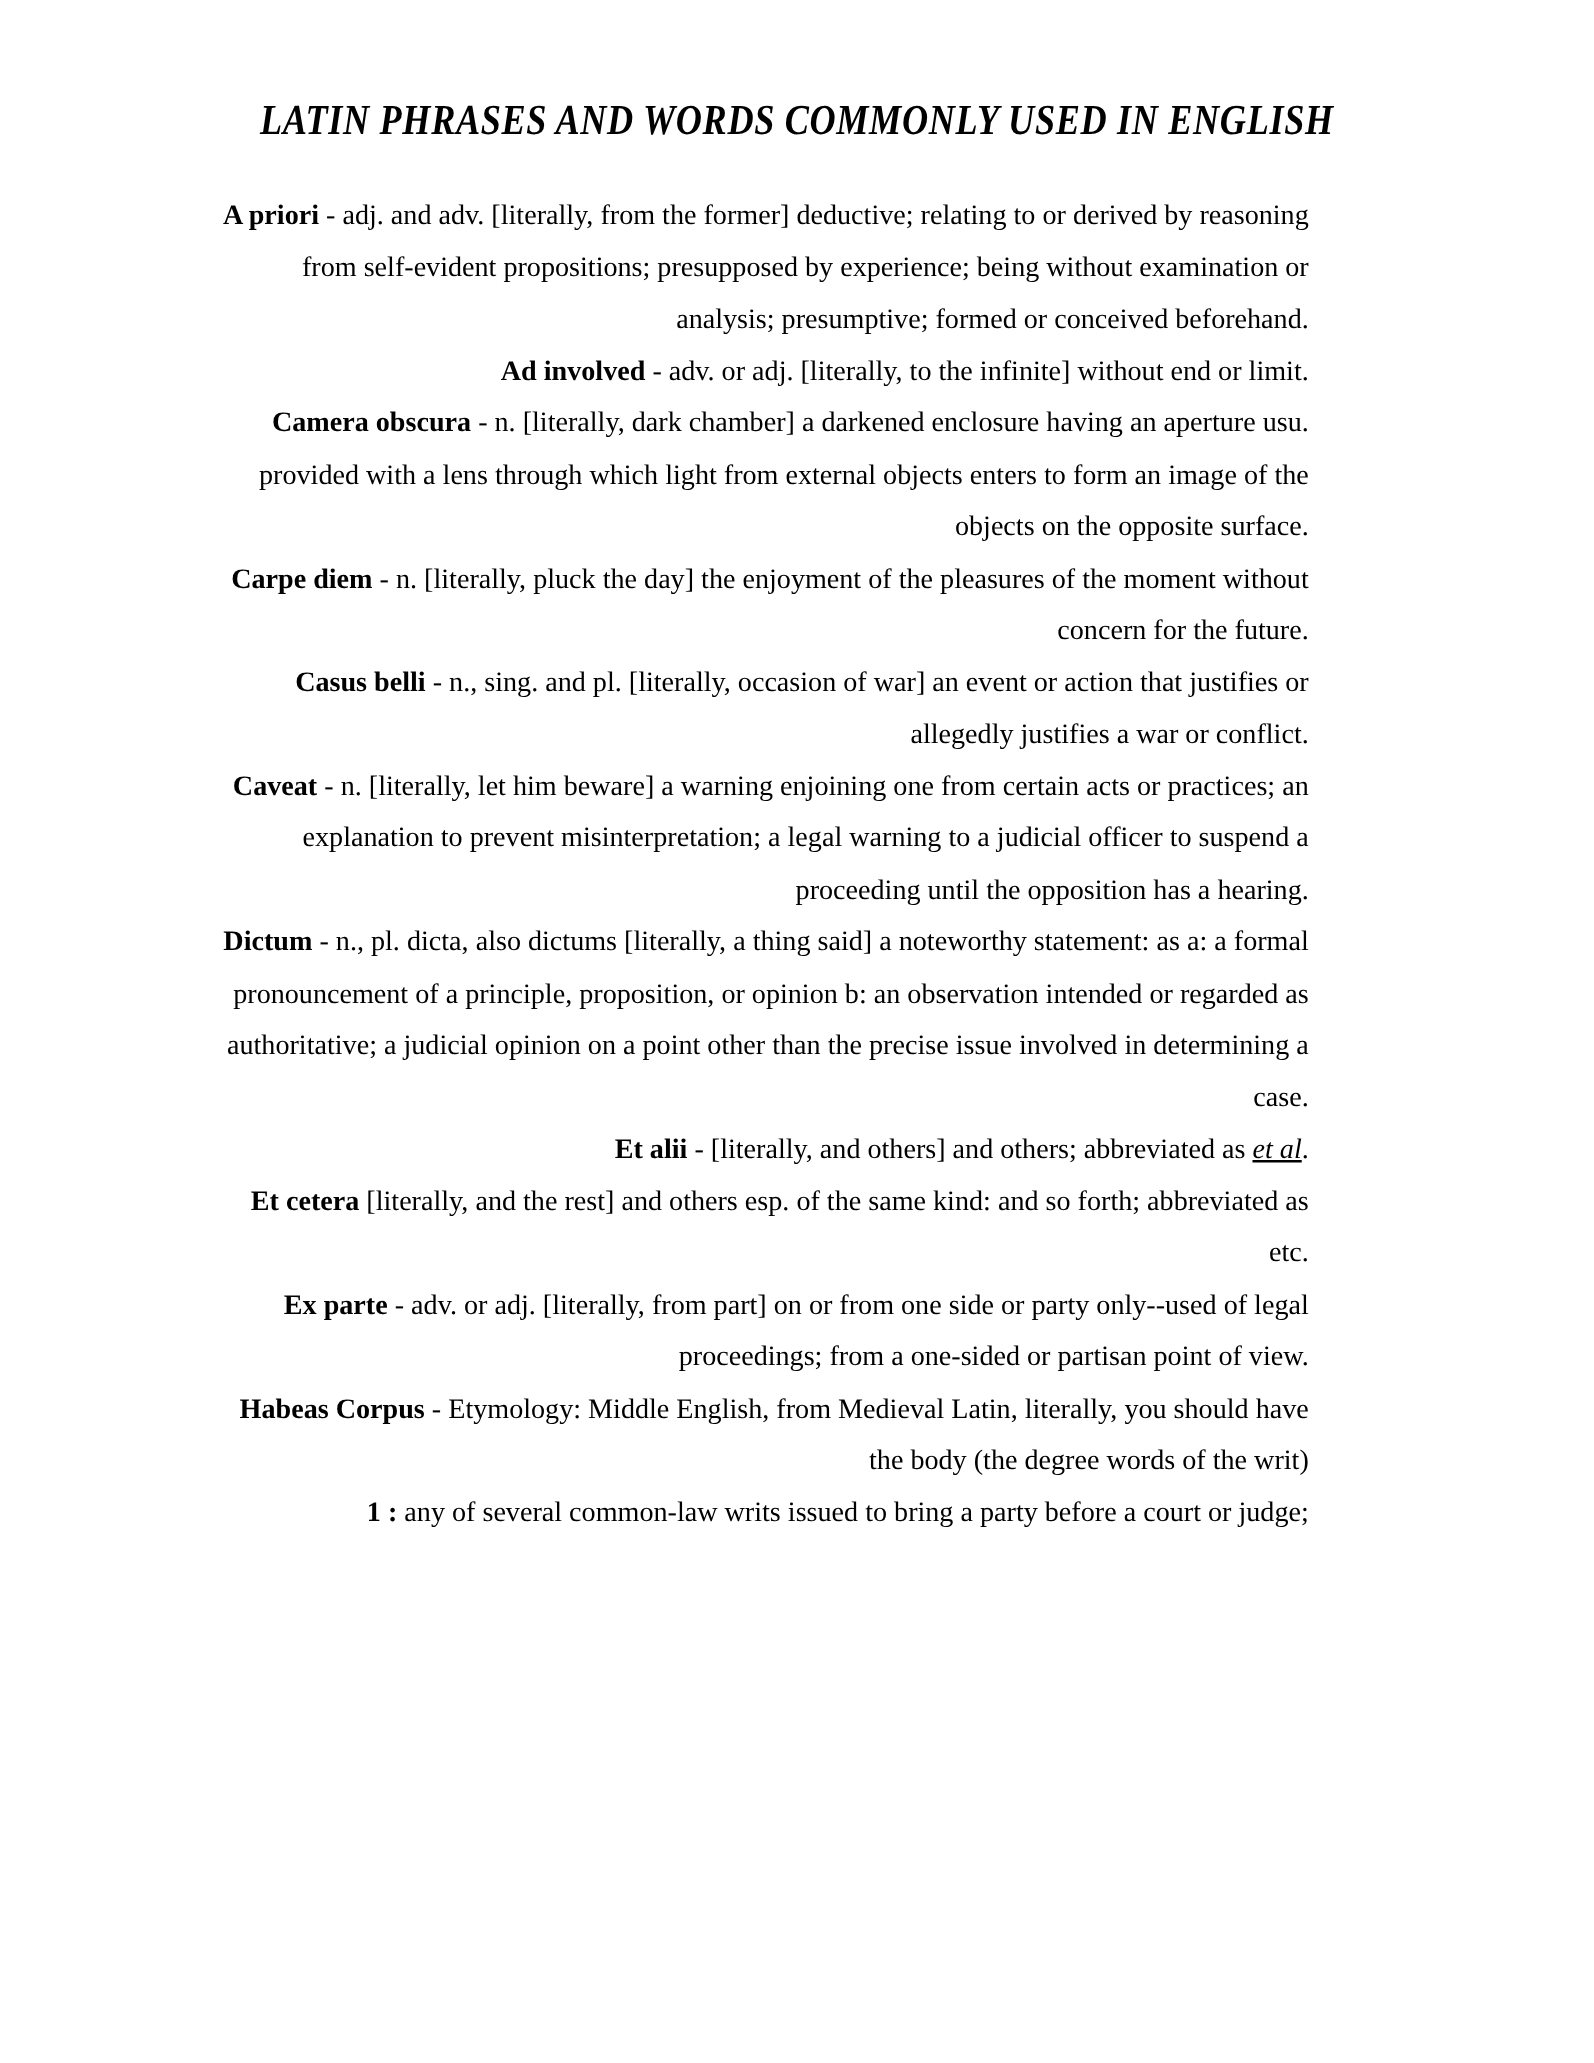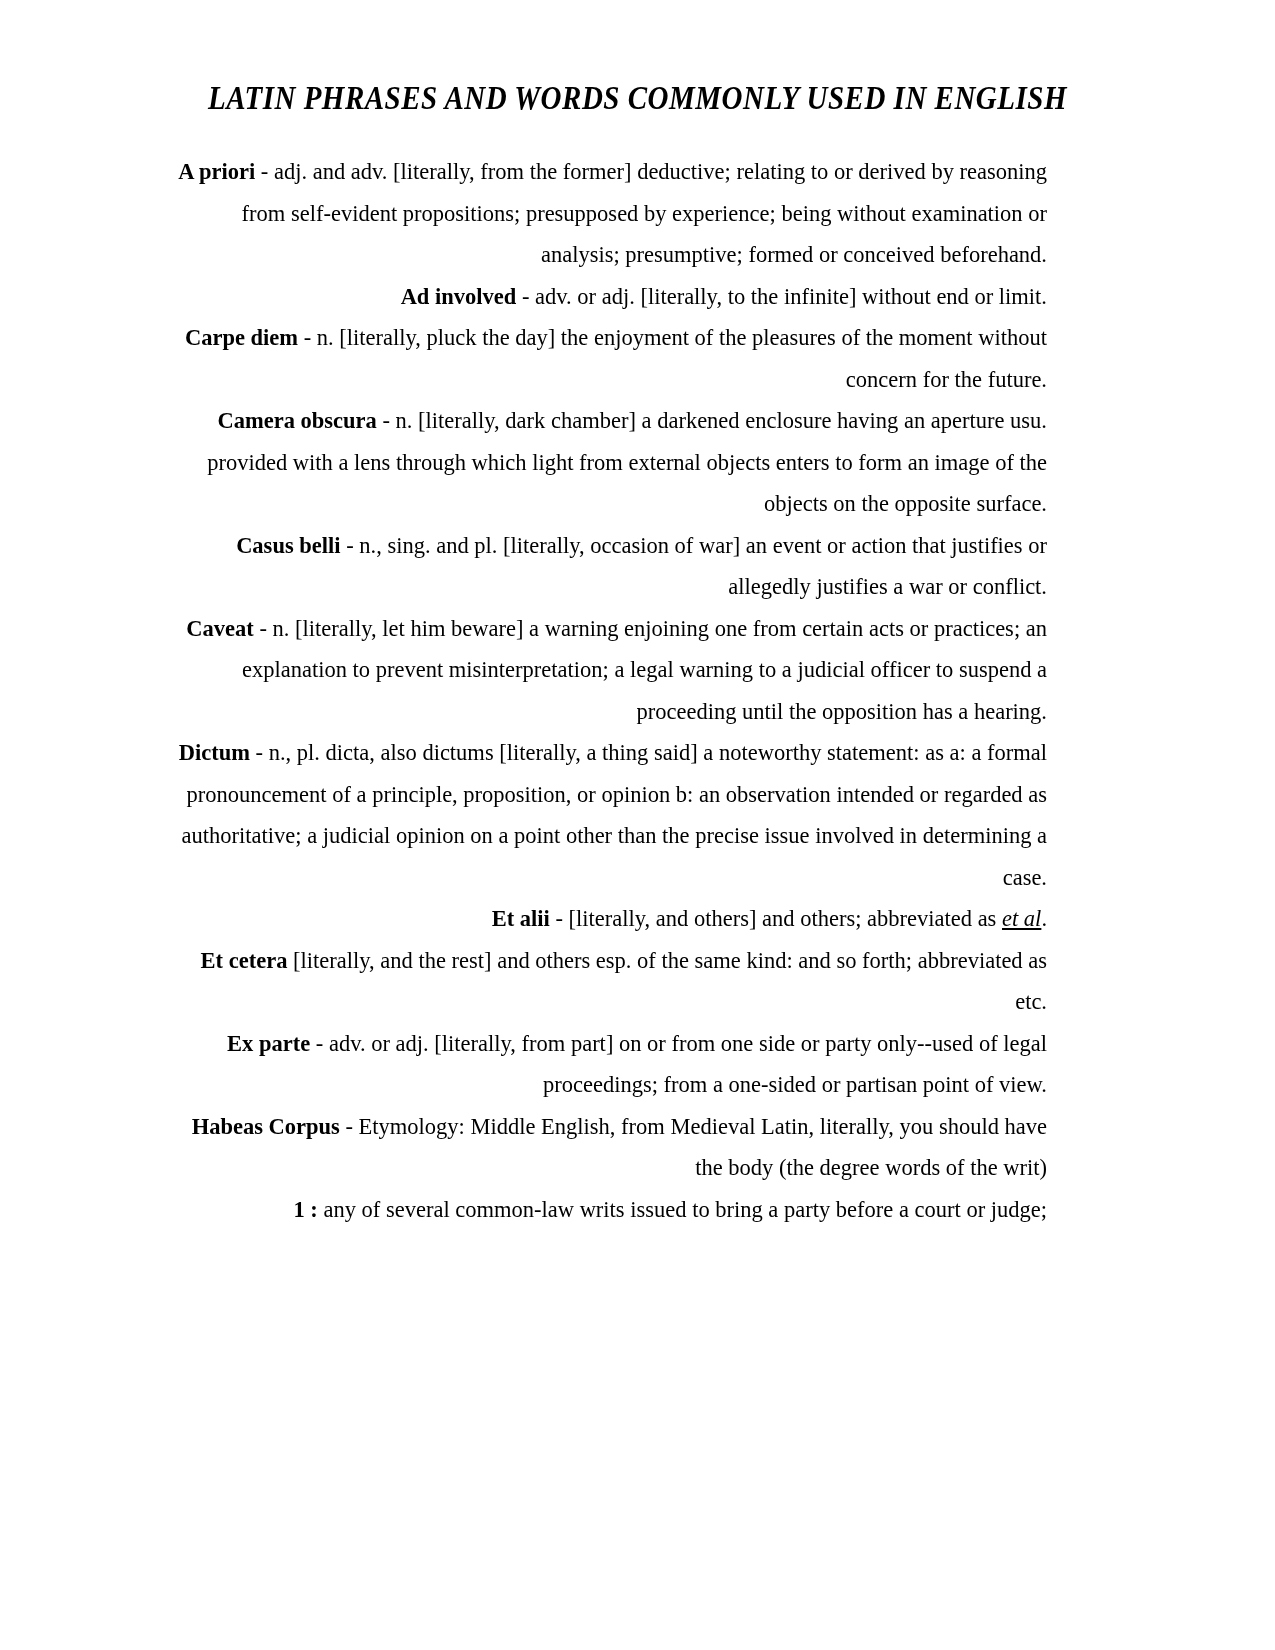--- a/index.html
+++ b/index.html
@@ -67,23 +67,23 @@
   <h1 class="doc-title">LATIN PHRASES AND WORDS COMMONLY USED IN ENGLISH</h1>
 
   <div class="body-block">
 
     <p class="entry"><span class="term">A priori</span><span> - adj. and adv. [literally, from the former] deductive; relating to or derived by reasoning from self-evident propositions; presupposed by experience; being without examination or analysis; presumptive; formed or conceived beforehand.</span></p>
 
 
     <p class="entry"><span class="term">Ad involved</span><span> - adv. or adj. [literally, to the infinite] without end or limit.</span></p>
 
 
+    <p class="entry"><span class="term">Camera obscura</span><span> - n. [literally, dark chamber] a darkened enclosure having an aperture usu. provided with a lens through which light from external objects enters to form an image of the objects on the opposite surface.</span></p>
+
     <p class="entry"><span class="term">Carpe diem</span><span> - n. [literally, pluck the day] the enjoyment of the pleasures of the moment without concern for the future.</span></p>
-
-    <p class="entry"><span class="term">Camera obscura</span><span> - n. [literally, dark chamber] a darkened enclosure having an aperture usu. provided with a lens through which light from external objects enters to form an image of the objects on the opposite surface.</span></p>
 
     <p class="entry"><span class="term">Casus belli</span><span> - n., sing. and pl. [literally, occasion of war] an event or action that justifies or allegedly justifies a war or conflict.</span></p>
 
     <p class="entry"><span class="term">Caveat</span><span> - n. [literally, let him beware] a warning enjoining one from certain acts or practices; an explanation to prevent misinterpretation; a legal warning to a judicial officer to suspend a proceeding until the opposition has a hearing.</span></p>
 
 
     <p class="entry"><span class="term">Dictum</span><span> - n., pl. dicta, also dictums [literally, a thing said] a noteworthy statement: as a: a formal pronouncement of a principle, proposition, or opinion b: an observation intended or regarded as authoritative; a judicial opinion on a point other than the precise issue involved in determining a case.</span></p>
 
     <p class="entry"><span class="term">Et alii</span><span> - [literally, and others] and others; abbreviated as </span><span class="ital">et al</span><span>.</span></p>
 

